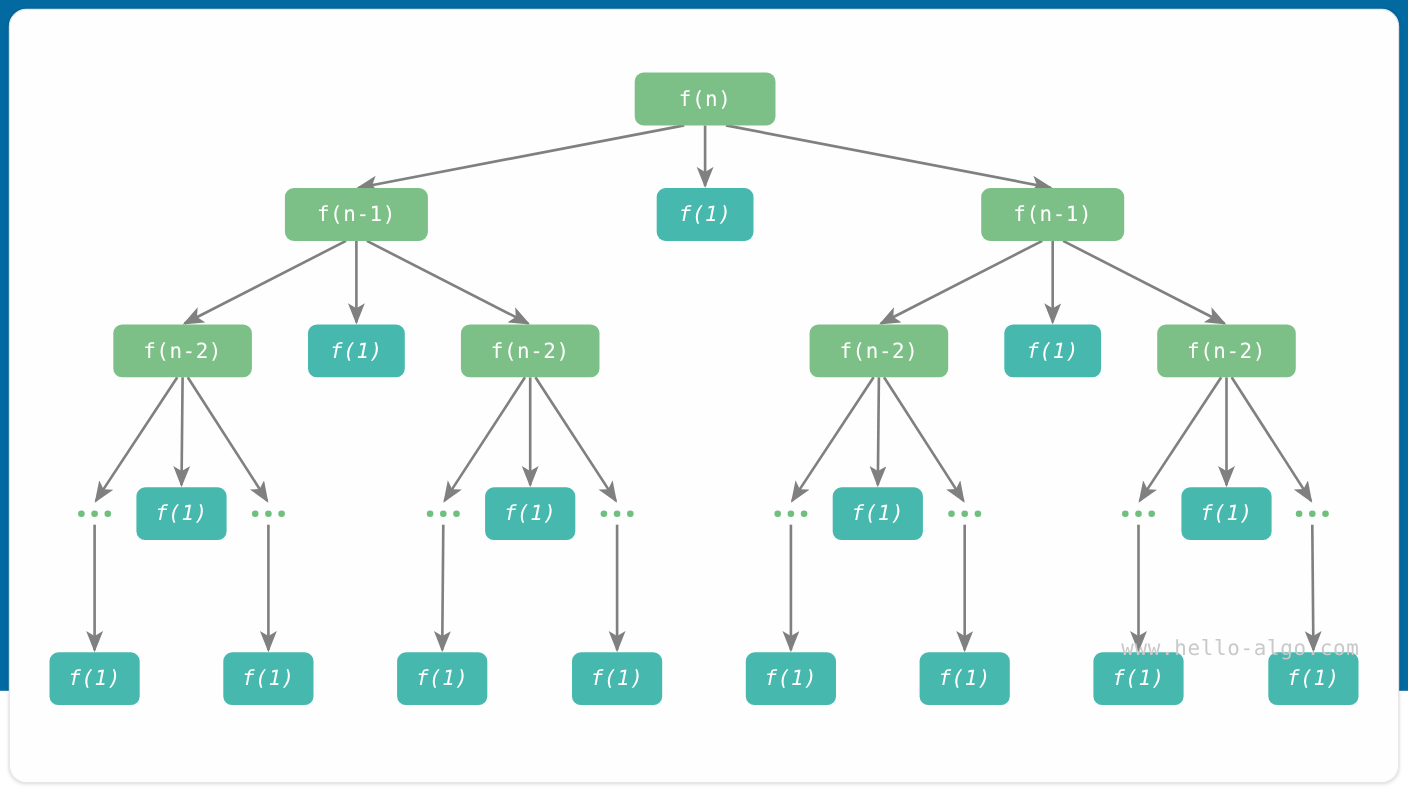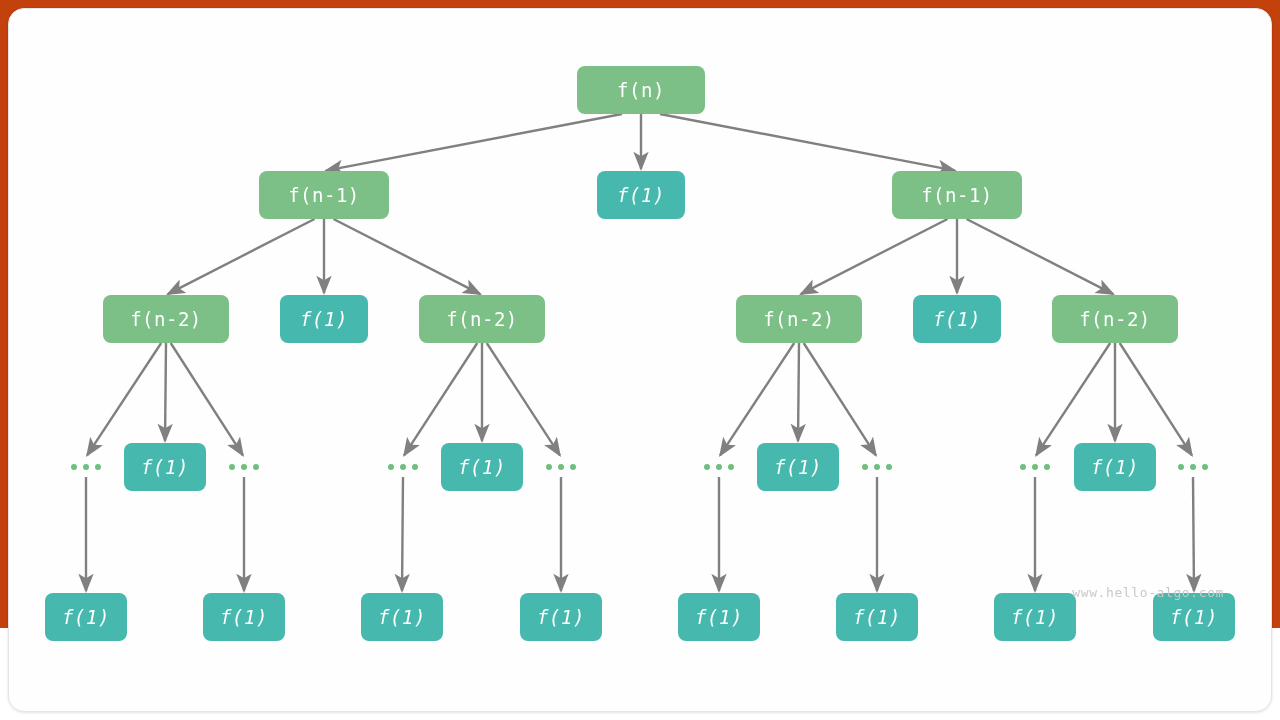--- a/index.html
+++ b/index.html
@@ -8,21 +8,21 @@
     background: #ffffff;
     width: 1280px;
     height: 720px;
     overflow: hidden;
     font-family: "DejaVu Sans Mono", "Liberation Mono", monospace;
   }
   #canvas {
     position: relative;
     width: 1280px;
     height: 628px;
-    background: #c2410c;
+    background: #0369a1;
   }
   #frame {
     position: absolute;
     left: 8px;
     top: 8px;
     width: 1264px;
     height: 704px;
     box-sizing: border-box;
     border: 1px solid #e6e6e6;
     border-radius: 16px;
@@ -62,25 +62,25 @@
   }
   .ellipsis i {
     display: block;
     width: 6px;
     height: 6px;
     border-radius: 50%;
     background: #6fbf7e;
   }
   #watermark {
     position: absolute;
-    right: 56px;
+    right: 44px;
     bottom: 28px;
     color: #c9c9c9;
     font-family: "DejaVu Sans Mono", "Liberation Mono", monospace;
-    font-size: 13px;
+    font-size: 19px;
     letter-spacing: 0.6px;
     user-select: none;
   }
 </style>
 </head>
 <body>
 
 <div id="canvas">
   <div id="frame"></div>
 

